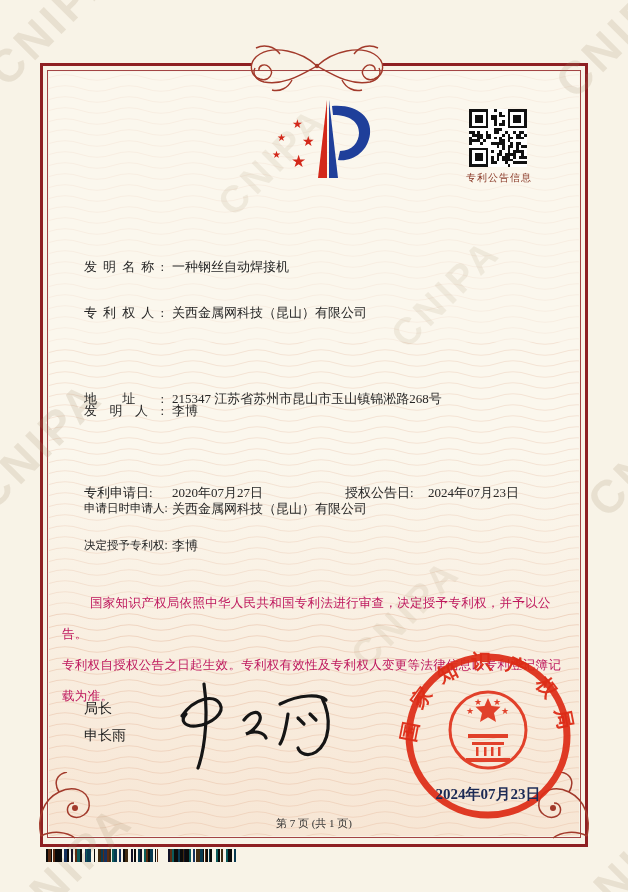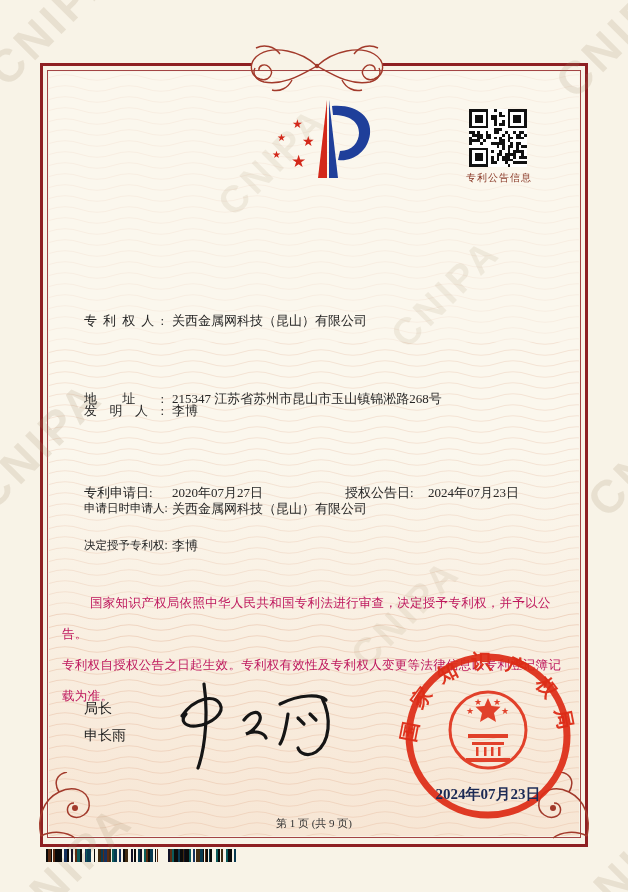--- a/index.html
+++ b/index.html
@@ -262,21 +262,25 @@
         <rect x="15" y="1" width="5" height="5" fill="#fff"></rect>
         <rect x="16" y="2" width="3" height="3" fill="#111"></rect>
         <rect x="0" y="14" width="7" height="7" fill="#111"></rect>
         <rect x="1" y="15" width="5" height="5" fill="#fff"></rect>
         <rect x="2" y="16" width="3" height="3" fill="#111"></rect>
       </svg>
   </div>
   <div class="qr-caption">专利公告信息</div>
 
 
-  <div class="row" style="top:312px;">
+  <div class="row" style="top:258px;">
+    <span class="lab spread">发明名称:</span>
+    <span class="val">一种钢丝自动焊接机</span>
+  </div>
+  <div class="row" style="top:304px;">
     <span class="lab spread">专利权人:</span>
     <span class="val">关西金属网科技（昆山）有限公司</span>
   </div>
   <div class="row" style="top:352px;margin-top:38px;">
     <span class="lab spread">地址:</span>
     <span class="val">215347 江苏省苏州市昆山市玉山镇锦淞路268号</span>
   </div>
   <div class="row" style="top:402px;">
     <span class="lab spread">发明人:</span>
     <span class="val">李博</span>
@@ -338,21 +342,21 @@
       <rect x="74" y="96" width="32" height="3" stroke="none"></rect>
       <rect x="78" y="101" width="2.5" height="9" stroke="none"></rect>
       <rect x="86" y="101" width="2.5" height="9" stroke="none"></rect>
       <rect x="93" y="101" width="2.5" height="9" stroke="none"></rect>
       <rect x="100" y="101" width="2.5" height="9" stroke="none"></rect>
       <rect x="68" y="112" width="44" height="4" stroke="none"></rect>
     </g>
     <text x="90" y="153" text-anchor="middle" font-size="15" font-weight="bold" fill="#1b2a55">2024年07月23日</text>
   </svg>
 
-  <div class="page-num">第 1 页 (共 9 页)</div>
+  <div class="page-num">第 7 页 (共 1 页)</div>
   <div class="barcode" id="barcode">
       <span style="width:2px;background:#0b0b0b;"></span>
       <span style="width:3px;background:#5b2b12;"></span>
       <span style="width:1px;background:#0b0b0b;"></span>
       <span style="width:1px;background:transparent;"></span>
       <span style="width:2px;background:#5b2b12;"></span>
       <span style="width:2px;background:#0b0b0b;"></span>
       <span style="width:3px;background:#0b0b0b;"></span>
       <span style="width:2px;background:#0b0b0b;"></span>
       <span style="width:2px;background:transparent;"></span>

